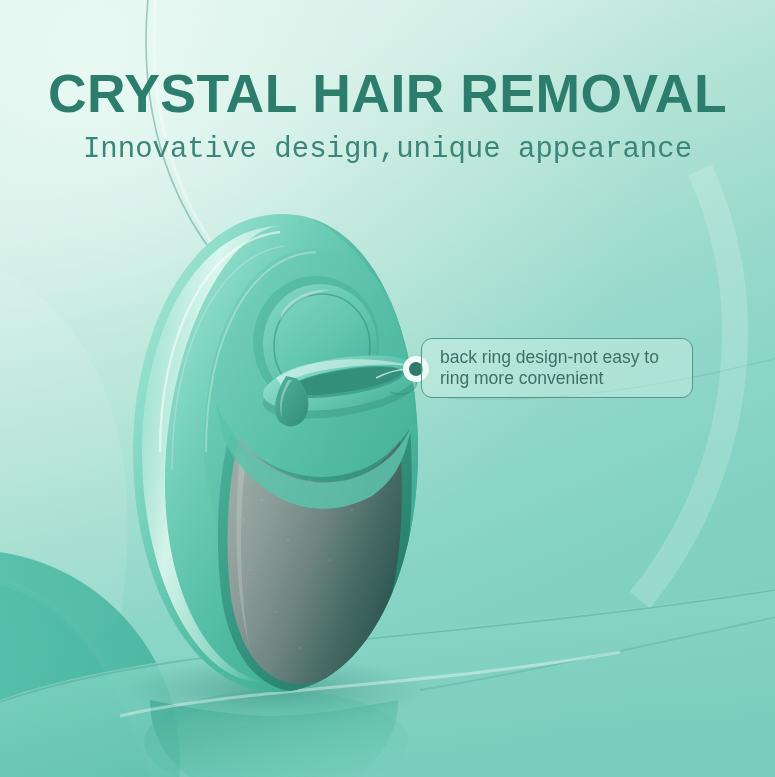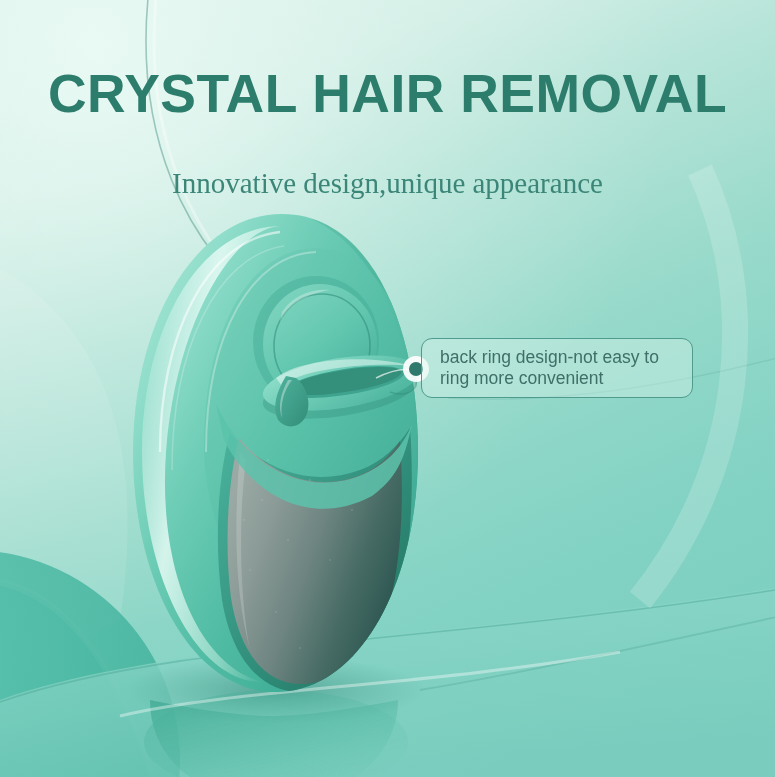--- a/index.html
+++ b/index.html
@@ -55,27 +55,26 @@
     white-space: nowrap;
     transform: scaleX(0.99);
   }
 
   #subhead {
     position: absolute;
     left: 0;
     top: 133px;
     width: 775px;
     text-align: center;
-    font-family: Liberation Serif, serif;
+    font-family: Liberation Mono, monospace;
     font-weight: normal;
     font-size: 29px;
     line-height: 1.15;
     color: #3b8678;
     white-space: nowrap;
-    margin-top: 34px;
   }
 
   
   #callout {
     position: absolute;
     left: 421px;
     top: 338px;
     width: 272px;
     height: 60px;
     box-sizing: border-box;

